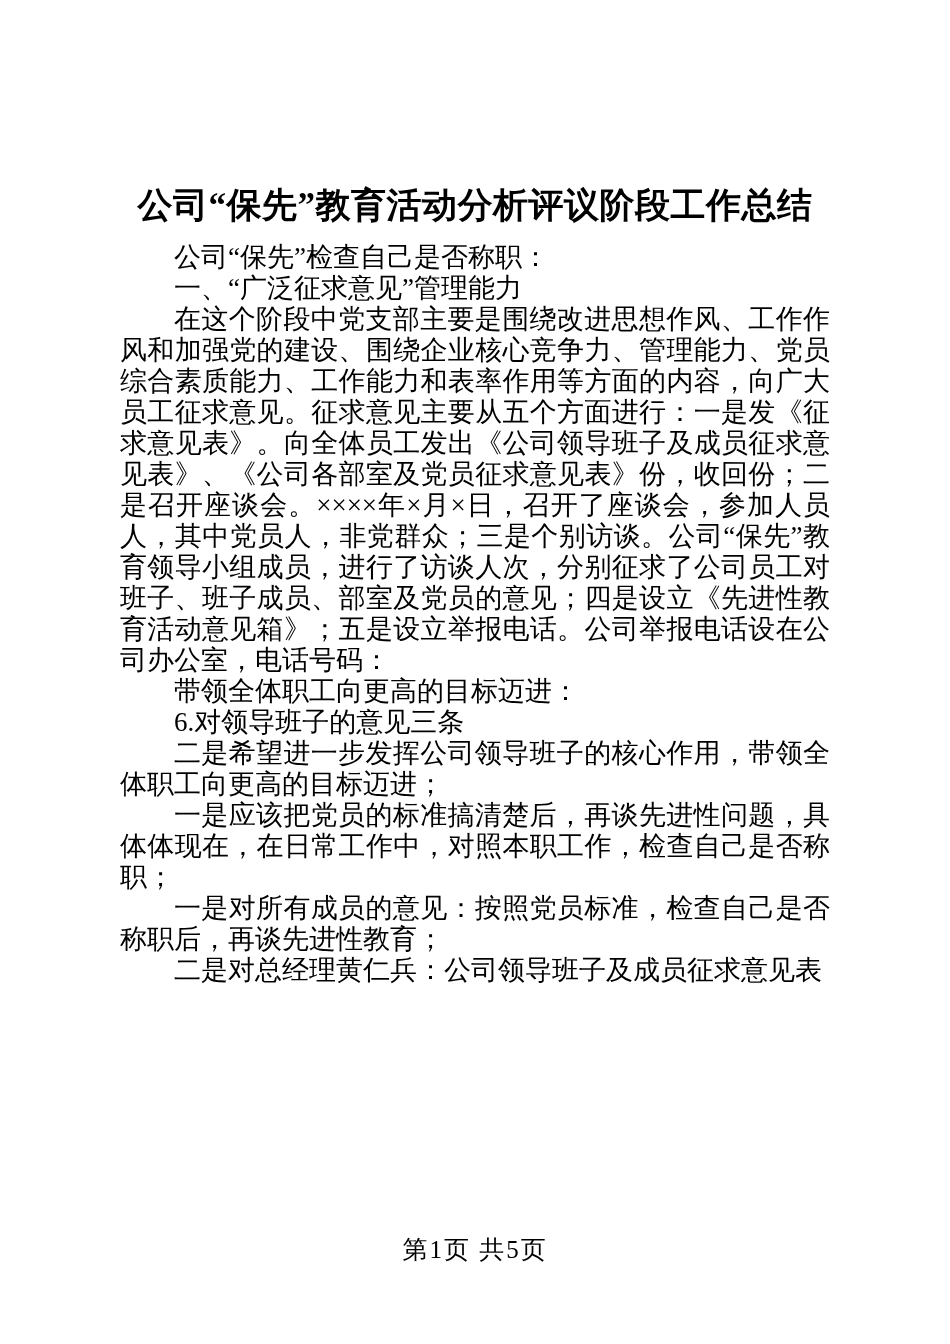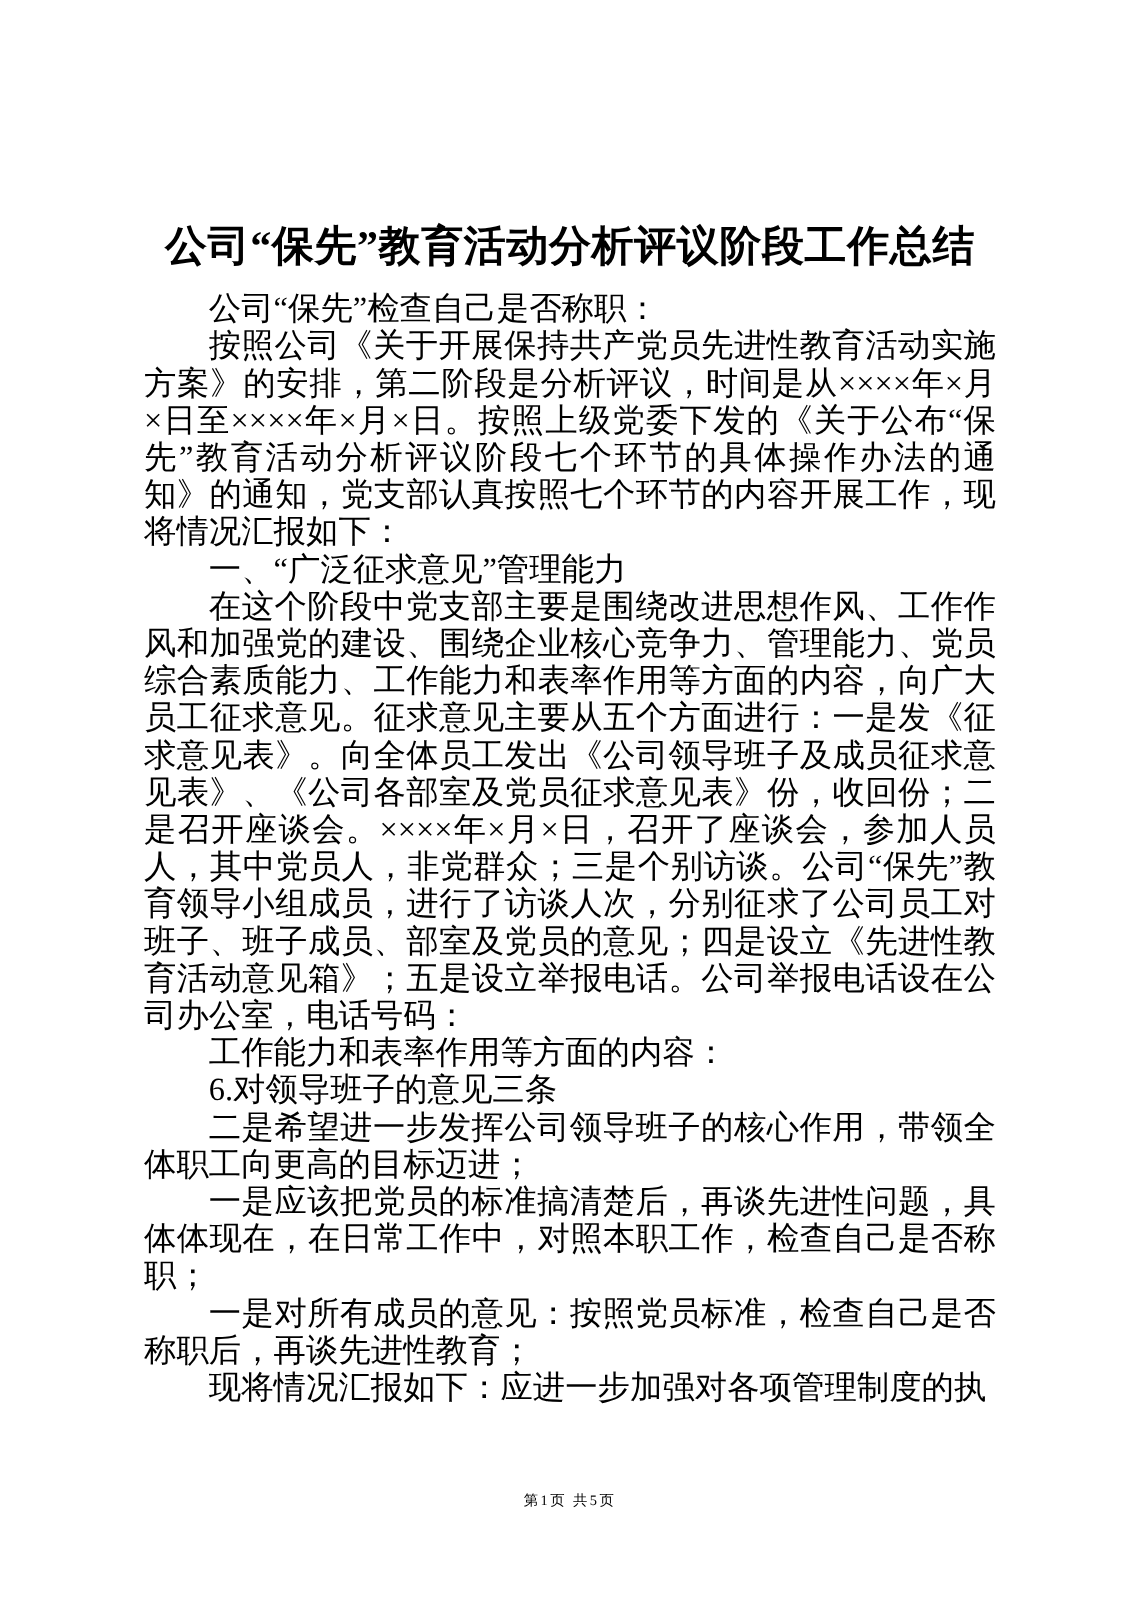--- a/index.html
+++ b/index.html
@@ -33,42 +33,41 @@
     text-align: justify;
     text-indent: 2em;
     word-break: break-all;
   }
   .page-footer {
     position: absolute;
     top: 1238px;
     left: 0;
     width: 950px;
     text-align: center;
-    font-size: 12px;
+    font-size: 25px;
     line-height: 24px;
     letter-spacing: 2px;
   }
 </style>
 </head>
 <body>
 
 <div class="page">
 
   <h1 class="doc-title">公司“保先”教育活动分析评议阶段工作总结</h1>
 
   <div class="doc-body">
     <p>公司“保先”检查自己是否称职：</p>
-    <p>按照公司《关于开展保持共产党员先进性教育活动实施方案》的安排，第二阶段是分析评议，时间是从××××年×月×日至××××年×月×日。按照上级党委下发的《关于公布“保先”教育活动分析评议阶段七个环节的具体操作办法的通知》的通知，党支部认真按照七个环节的内容开展工作，现将情况汇报如下：</p>
     <p>一、“广泛征求意见”管理能力</p>
     <p>在这个阶段中党支部主要是围绕改进思想作风、工作作风和加强党的建设、围绕企业核心竞争力、管理能力、党员综合素质能力、工作能力和表率作用等方面的内容，向广大员工征求意见。征求意见主要从五个方面进行：一是发《征求意见表》。向全体员工发出《公司领导班子及成员征求意见表》、《公司各部室及党员征求意见表》份，收回份；二是召开座谈会。××××年×月×日，召开了座谈会，参加人员人，其中党员人，非党群众；三是个别访谈。公司“保先”教育领导小组成员，进行了访谈人次，分别征求了公司员工对班子、班子成员、部室及党员的意见；四是设立《先进性教育活动意见箱》；五是设立举报电话。公司举报电话设在公司办公室，电话号码：</p>
-    <p>工作能力和表率作用等方面的内容：</p>
+    <p>带领全体职工向更高的目标迈进：</p>
     <p>6.对领导班子的意见三条</p>
     <p>二是希望进一步发挥公司领导班子的核心作用，带领全体职工向更高的目标迈进；</p>
     <p>一是应该把党员的标准搞清楚后，再谈先进性问题，具体体现在，在日常工作中，对照本职工作，检查自己是否称职；</p>
     <p>一是对所有成员的意见：按照党员标准，检查自己是否称职后，再谈先进性教育；</p>
-    <p>现将情况汇报如下：应进一步加强对各项管理制度的执</p>
+    <p>二是对总经理黄仁兵：公司领导班子及成员征求意见表</p>
   </div>
 
   <div class="page-footer">
     <span>第1页 共5页</span>
   </div>
 
 </div>
 
 </body></html>

